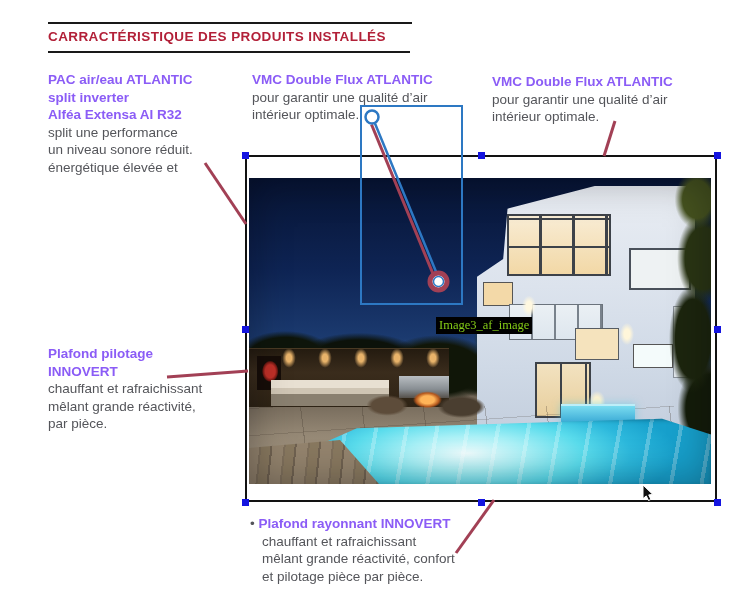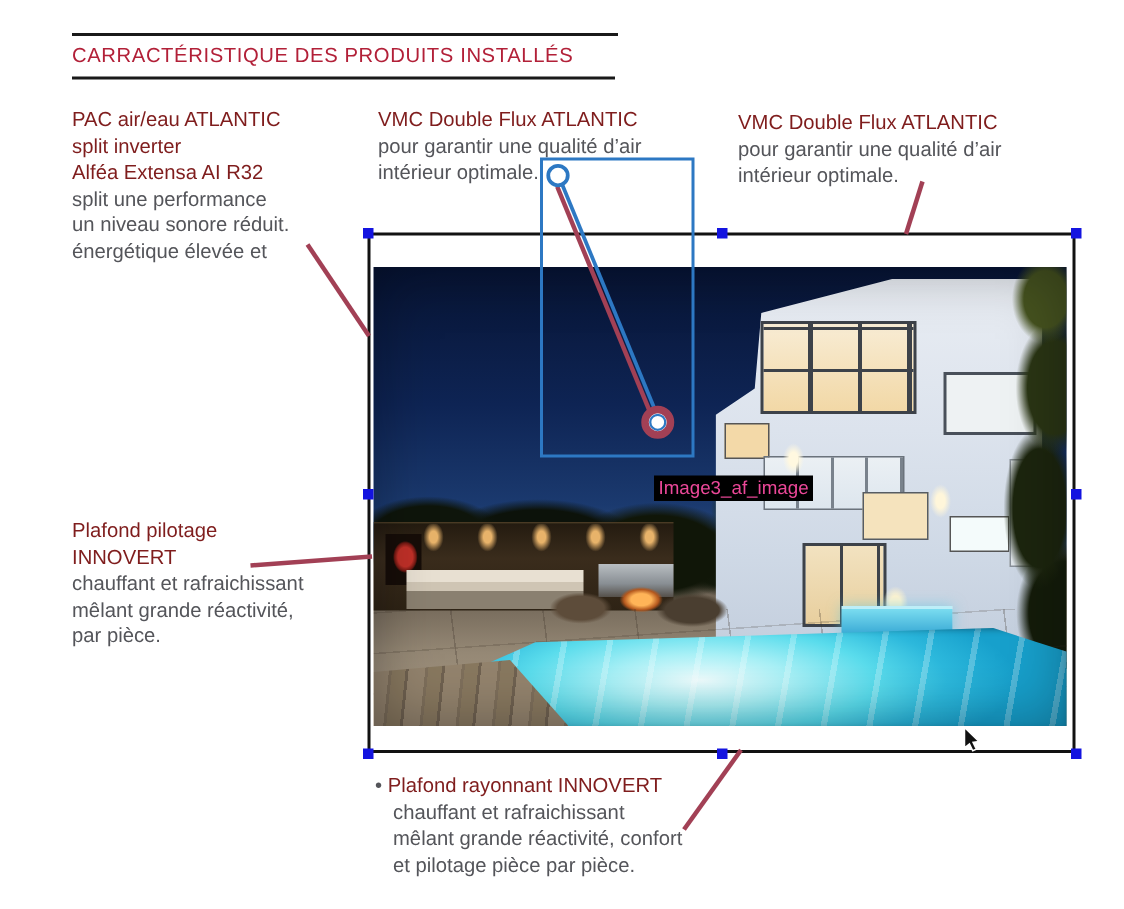--- a/index.html
+++ b/index.html
@@ -1,22 +1,22 @@
 <!DOCTYPE html>
 <html><head>
 <meta charset="utf-8">
 <style>
   html,body{margin:0;padding:0;background:#fff;}
   #stage{position:relative;width:749px;height:606px;background:#fff;overflow:hidden;
          font-family:"Liberation Sans",sans-serif;}
   .rule{position:absolute;height:2px;background:#191919;}
-  #page-title{position:absolute;left:48px;top:29px;font-size:13.5px;font-weight:normal;
+  #page-title{position:absolute;left:48px;top:29px;font-size:13.5px;font-weight:bold;
               letter-spacing:.4px;color:#b22038;}
   .callout{position:absolute;font-size:13.5px;line-height:17.5px;color:#54555a;}
-  .callout .b{font-weight:normal;color:#7f1d1d;}
+  .callout .b{font-weight:bold;color:#8b5cf6;}
   
   #frame{position:absolute;left:245px;top:155px;width:468px;height:343px;
          border:2px solid #121212;background:#fff;z-index:10;}
   #photo{position:absolute;left:2px;top:21px;width:462px;height:306px;overflow:hidden;
          background:linear-gradient(180deg,#071434 0%,#0e2454 30%,#1b3a6f 52%,#2c4a7a 60%,
                     #55524e 64%,#6b6052 70%,#958875 84%,#a99a85 100%);}
   #photo>div{position:absolute;}
   .ph-trees-left{left:0;top:128px;width:262px;height:95px;background:
      radial-gradient(70px 38px at 14% 55%,#0e150b 0 55%,transparent 72%),
      radial-gradient(95px 42px at 42% 60%,#0c120a 0 55%,transparent 72%),
@@ -84,23 +84,23 @@
      radial-gradient(210px 62px at 42% 55%,#eefcfd 0%,#a8f0f6 28%,#5adcec 55%,#2cb8dc 78%,#17a0cc 100%);}
   .ph-deck{left:0;top:262px;width:130px;height:44px;
      clip-path:polygon(0 18%,70% 0,100% 100%,0 100%);background:
      repeating-linear-gradient(96deg,#93836d 0 11px,#7e6f5b 11px 13px,#88785f 13px 22px,#6f6150 22px 24px);}
   .ph-vignette{left:0;top:0;width:462px;height:306px;box-shadow:inset 0 0 40px rgba(0,0,10,.35);}
   
   .handle{position:absolute;width:7px;height:7px;background:#1414e0;z-index:40;}
   
   #overlay-rect{position:absolute;left:360px;top:105px;width:99px;height:196px;
      border:2.5px solid #2d78c3;z-index:25;background:transparent;}
-  #image-label{position:absolute;left:436px;top:317px;background:#000;color:#ec4899;
+  #image-label{position:absolute;left:436px;top:317px;background:#000;color:#84cc16;
      font-size:12.5px;line-height:17px;padding:0 3px;z-index:30;
-     font-family:Liberation Sans, sans-serif;}
+     font-family:Liberation Serif, serif;}
   #anno-svg{position:absolute;left:0;top:0;z-index:35;pointer-events:none;}
 </style>
 </head>
 <body>
 
 <div id="stage">
 
   <div class="rule" style="left:48px;top:22px;width:364px;"></div>
   <div id="page-title">CARRACTÉRISTIQUE DES PRODUITS INSTALLÉS</div>
   <div class="rule" style="left:48px;top:51px;width:362px;"></div>

